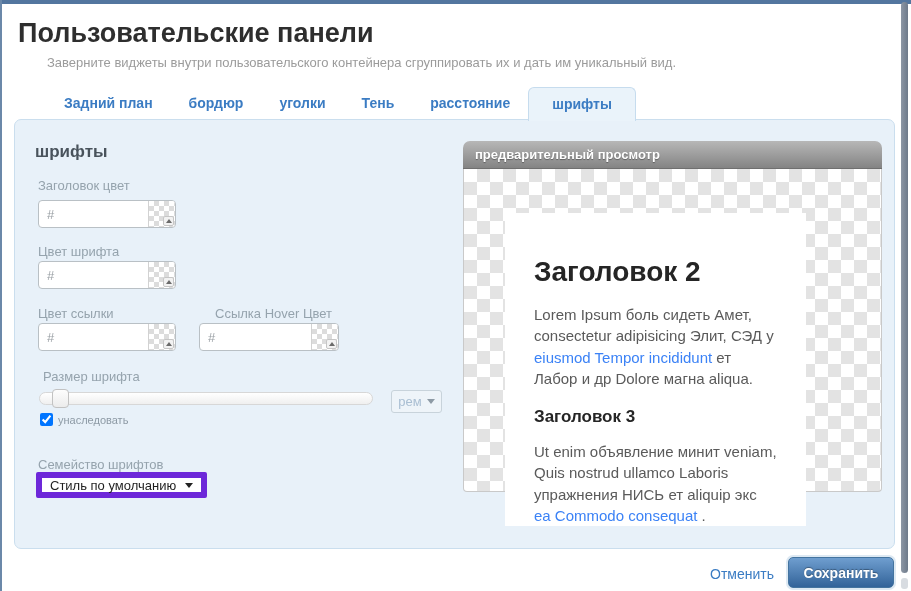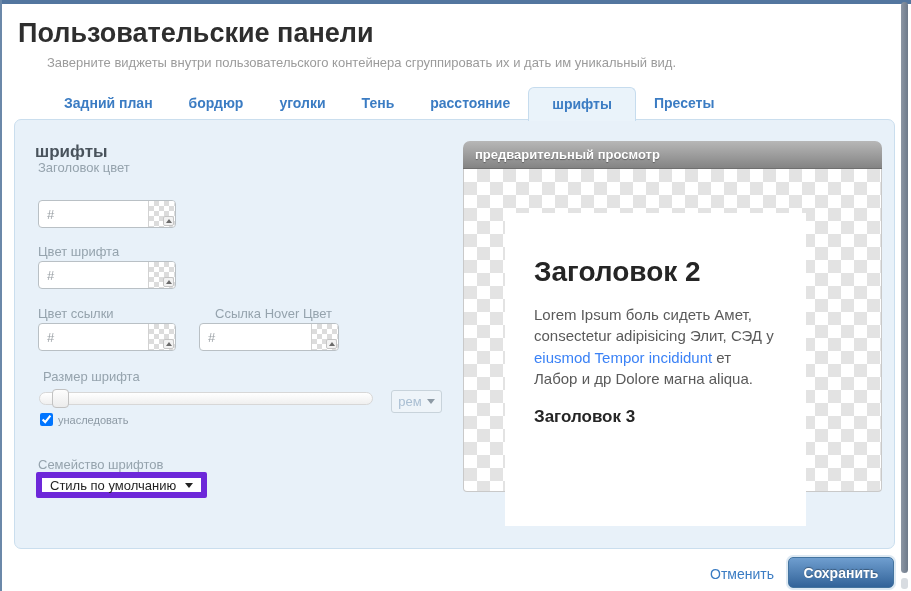--- a/index.html
+++ b/index.html
@@ -163,27 +163,26 @@
 <h1 class="page-title">Пользовательские панели</h1>
 <div class="page-subtitle">Заверните виджеты внутри пользовательского контейнера сгруппировать их и дать им уникальный вид.</div>
 
 <div class="tabs">
   <div class="tab">Задний план</div>
   <div class="tab">бордюр</div>
   <div class="tab">уголки</div>
   <div class="tab">Тень</div>
   <div class="tab">расстояние</div>
   <div class="tab active">шрифты</div>
-  <div class="tab">Пресеты</div>
 </div>
 
 <div class="panel">
   <div class="panel-heading">шрифты</div>
 
-  <div class="field-label" style="left:23px; top:40px;text-align:center;">Заголовок цвет</div>
+  <div class="field-label" style="left:23px; top:58px;text-align:center;">Заголовок цвет</div>
   <div class="color-group" style="left:23px; top:80px;">
     <input type="text" placeholder="#" style="">
     <div class="swatch">
       <span class="swatch-arrow"></span>
     </div>
   </div>
 
   <div class="field-label" style="left:23px; top:124px;">Цвет шрифта</div>
   <div class="color-group" style="left:23px; top:141px;">
     <input type="text" placeholder="#" style="">
@@ -228,20 +227,21 @@
     <span class="sel-arrow"></span>
   </div>
 
   <div class="preview">
     <div class="preview-header">предварительный просмотр</div>
     <div class="preview-body">
       <div class="preview-card">
         <h2>Заголовок 2</h2>
         <p><span>Lorem Ipsum боль сидеть Амет, consectetur adipisicing Элит, СЭД у </span><a>eiusmod Tempor incididunt</a><span> ет Лабор и др Dolore магна aliqua.</span></p>
         <h3>Заголовок 3</h3>
+        <p><span>Ut enim объявление минит veniam, Quis nostrud ullamco Laboris упражнения НИСЬ ет aliquip экс </span><a>ea Commodo consequat</a><span> .</span></p>
       </div>
     </div>
   </div>
 </div>
 
 <a class="cancel-link">Отменить</a>
 <button class="save-button">Сохранить</button>
 
 <div class="scroll-thumb"></div>
 <div class="scroll-bottom"></div>

